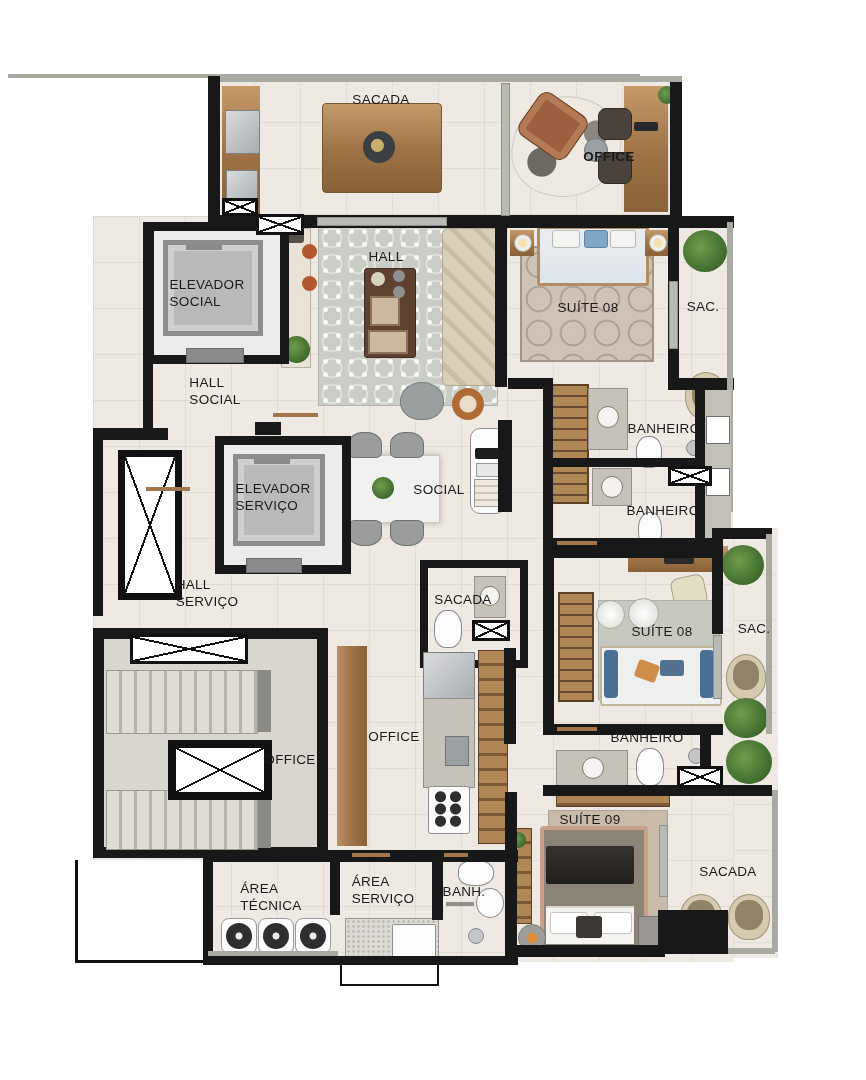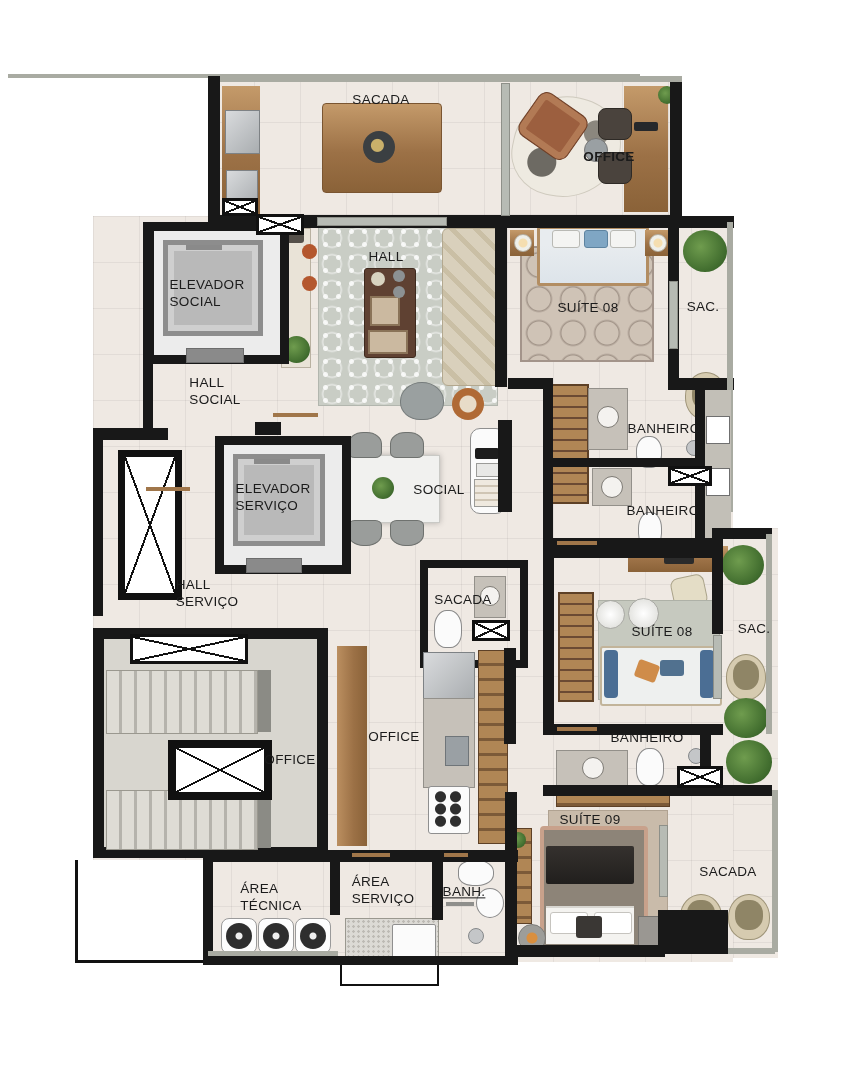--- a/index.html
+++ b/index.html
@@ -315,15 +315,15 @@
   <div class="lbl" style="left:754px;top:629px;">SAC.</div>
   <div class="lbl" style="left:290px;top:760px;">OFFICE</div>
   <div class="lbl" style="left:394px;top:737px;">OFFICE</div>
   <div class="lbl" style="left:647px;top:738px;">BANHEIRO</div>
   <div class="lbl" style="left:590px;top:820px;">SUÍTE 09</div>
   <div class="lbl" style="left:728px;top:872px;">SACADA</div>
   <div class="lbl" style="left:271px;top:897px;">ÁREA
 TÉCNICA</div>
   <div class="lbl" style="left:383px;top:890px;">ÁREA
 SERVIÇO</div>
-  <div class="lbl" style="left:464px;top:892px;text-decoration:underline;">BANH.</div>
+  <div class="lbl" style="left:464px;top:892px;">BANH.</div>
 
 </div>
 
 </body></html>

